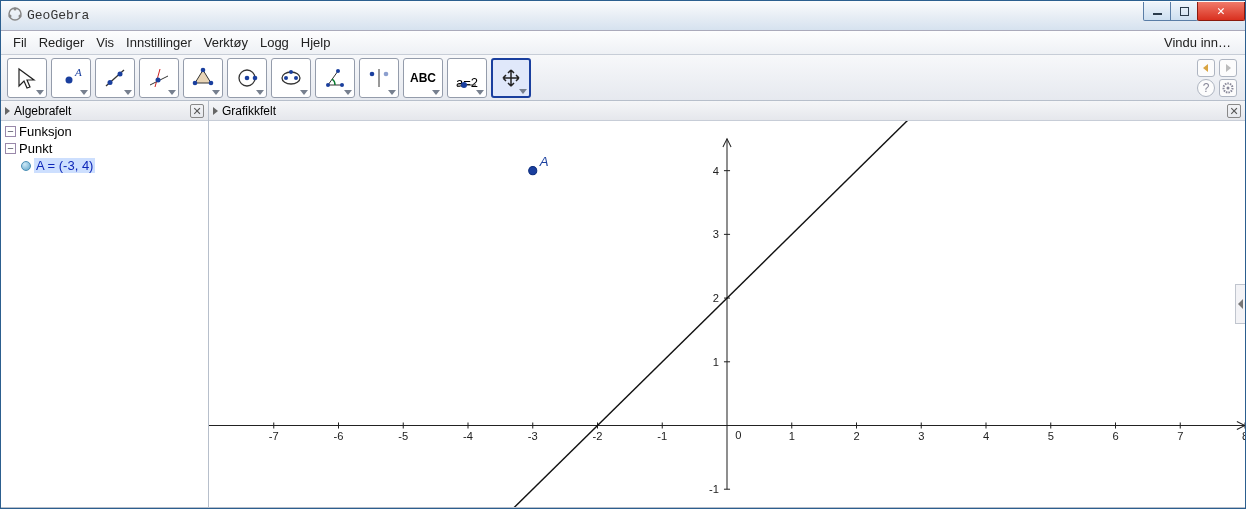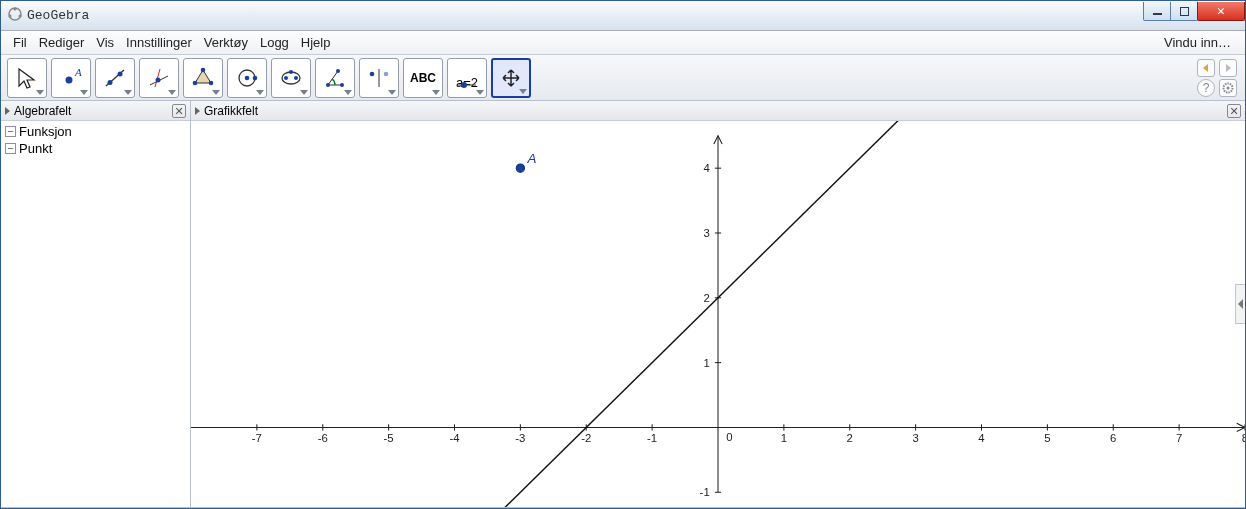--- a/index.html
+++ b/index.html
@@ -25,21 +25,21 @@
   .toolbtn { width:40px; height:40px; background:#fff; border:1px solid #949cab; border-radius:3px; display:flex; align-items:center; justify-content:center; position:relative; cursor:pointer; }
   .toolbtn .dropdown-arrow { position:absolute; right:2px; bottom:2px; width:0; height:0; border-left:4px solid transparent; border-right:4px solid transparent; border-top:5px solid #77808f; }
   .toolbtn.selected { border:2px solid #1a3f9e; background:#e0e8fa; }
   .toolbar-right { margin-left:auto; display:flex; flex-direction:column; gap:2px; align-items:flex-end; padding-right:2px;}
   .toolbar-right .row { display:flex; gap:4px; }
   .tinybtn { width:18px; height:18px; border:1px solid #aeb5c1; border-radius:3px; background:#fcfcfc; display:flex; align-items:center; justify-content:center; font-size:12px;}
   
   .client { flex:1; display:flex; overflow:hidden; border-bottom:1px solid #b7bfcb;}
   
   .panel { display:flex; flex-direction:column; background:#fff;}
-  .panel.algebra { width:190px; border-right:1px solid #b7bfcb;}
+  .panel.algebra { width:208px; border-right:1px solid #b7bfcb;}
   .panel.graphics { flex:1; position:relative;justify-content:flex-end;}
   .panel-head { height:20px; background:linear-gradient(to bottom,#f5f6f8,#e5e7ec); border-bottom:1px solid #c7cdd7; display:flex; align-items:center; padding:0 4px; font-size:12px; gap:4px;}
   .panel-head .tri { width:0;height:0;border-top:4px solid transparent;border-bottom:4px solid transparent;border-left:5px solid #666;}
   .panel-head .x { margin-left:auto; width:14px; height:14px; border:1px solid #888; border-radius:2px; font-size:11px; line-height:12px; text-align:center; color:#555; cursor:pointer;}
   
   .algebra-body { padding:2px 4px; font-size:13px; }
   .tree-row { display:flex; align-items:center; gap:3px; padding:1px 0;}
   .tree-toggle { width:11px; height:11px; border:1px solid #98a; font-size:11px; line-height:9px; text-align:center; color:#556; }
   .bullet { width:10px; height:10px; border-radius:50%; background:radial-gradient(circle at 35% 30%,#cde9f7,#5ea4c9); border:1px solid #4a8fb5;}
   .indent { margin-left:16px; }
@@ -220,20 +220,24 @@
         <span class="x">✕</span>
       </div>
       <div class="algebra-body">
         <div class="tree-row">
           <span class="tree-toggle">−</span>
           <span>Funksjon</span>
         </div>
         <div class="tree-row">
           <span class="tree-toggle">−</span>
           <span>Punkt</span>
+        </div>
+        <div class="tree-row indent">
+          <span class="bullet"></span>
+          <span class="selected-obj">A = (-3, 4)</span>
         </div>
       </div>
     </div>
 
     <div class="panel graphics">
       <div class="panel-head">
         <span class="tri"></span>
         <span>Grafikkfelt</span>
         <span class="x">✕</span>
       </div>

